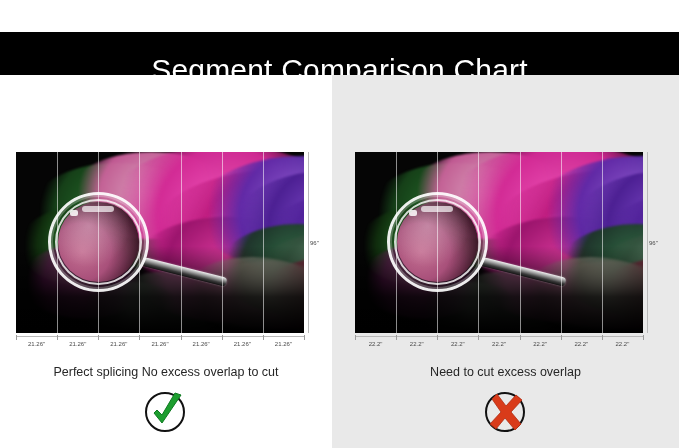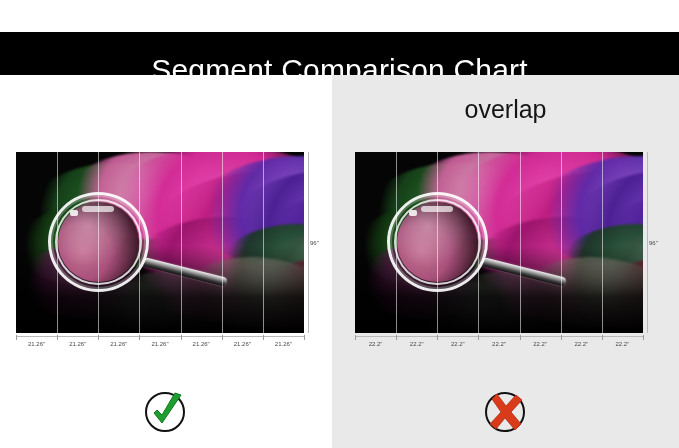--- a/index.html
+++ b/index.html
@@ -210,33 +210,33 @@
           <div class="tick" style="left: 100%;"></div>
           <div class="dim" style="left: 7.14286%;">21.26"</div>
           <div class="dim" style="left: 21.4286%;">21.26"</div>
           <div class="dim" style="left: 35.7143%;">21.26"</div>
           <div class="dim" style="left: 50%;">21.26"</div>
           <div class="dim" style="left: 64.2857%;">21.26"</div>
           <div class="dim" style="left: 78.5714%;">21.26"</div>
           <div class="dim" style="left: 92.8571%;">21.26"</div>
         </div>
 
+      <div class="caption">Perfect splicing No excess overlap to cut</div>
 
       <div class="status">
         <div class="badge">
           <div class="badge-circle"></div>
           <svg width="46" height="46" viewBox="0 0 46 46">
             <path d="M11 23 L19 33 L38 5 L32 3 L19 25 L14 20 Z" fill="#1d9e2f" stroke="#0d7a20" stroke-width="1"></path>
           </svg>
         </div>
       </div>
     </div>
 
     <div class="panel panel-right">
-      <div class="panel-heading">overlap</div>
 
       <div class="mural-wrap right">
         <div class="mural" id="mural-right">
             <div class="flora">
               <div class="blob" style="left: 4%; top: 6%; width: 62%; height: 58%; background: radial-gradient(circle, rgb(46, 125, 50) 0%, rgb(23, 68, 26) 60%, rgba(0, 0, 0, 0) 75%); opacity: 0.95;"></div>
               <div class="blob" style="left: 1%; top: 30%; width: 46%; height: 44%; background: radial-gradient(circle, rgb(53, 144, 58) 0%, rgb(18, 52, 15) 62%, rgba(0, 0, 0, 0) 78%); opacity: 0.85;"></div>
               <div class="blob" style="left: 18%; top: 0%; width: 58%; height: 48%; background: radial-gradient(circle, rgb(240, 168, 207) 0%, rgb(213, 99, 162) 55%, rgba(20, 2, 12, 0) 78%); opacity: 0.9;"></div>
               <div class="blob" style="left: 30%; top: -4%; width: 86%; height: 78%; background: radial-gradient(circle, rgb(244, 92, 192) 0%, rgb(211, 42, 149) 48%, rgba(30, 2, 20, 0) 76%); opacity: 0.98;"></div>
               <div class="blob" style="left: 44%; top: 10%; width: 92%; height: 86%; background: radial-gradient(circle, rgb(238, 71, 173) 0%, rgb(191, 29, 128) 50%, rgba(25, 2, 16, 0) 78%); opacity: 0.98;"></div>
               <div class="blob" style="left: 52%; top: 28%; width: 78%; height: 70%; background: radial-gradient(circle, rgb(242, 101, 189) 0%, rgb(198, 42, 140) 50%, rgba(25, 2, 16, 0) 78%); opacity: 0.95;"></div>
@@ -290,20 +290,21 @@
           <div class="tick" style="left: 100%;"></div>
           <div class="dim" style="left: 7.14286%;">22.2"</div>
           <div class="dim" style="left: 21.4286%;">22.2"</div>
           <div class="dim" style="left: 35.7143%;">22.2"</div>
           <div class="dim" style="left: 50%;">22.2"</div>
           <div class="dim" style="left: 64.2857%;">22.2"</div>
           <div class="dim" style="left: 78.5714%;">22.2"</div>
           <div class="dim" style="left: 92.8571%;">22.2"</div>
         </div>
 
+      <div class="caption">Need to cut excess overlap</div>
 
       <div class="status">
         <div class="badge">
           <div class="badge-circle"></div>
           <svg width="46" height="46" viewBox="0 0 46 46">
             <path d="M9 9 L14 4 L23 16 L33 5 L39 10 L28 22 L38 34 L32 40 L22 28 L13 39 L7 34 L18 22 Z" fill="#d93b1a" stroke="#b02b10" stroke-width="0.8"></path>
           </svg>
         </div>
       </div>
     </div>

